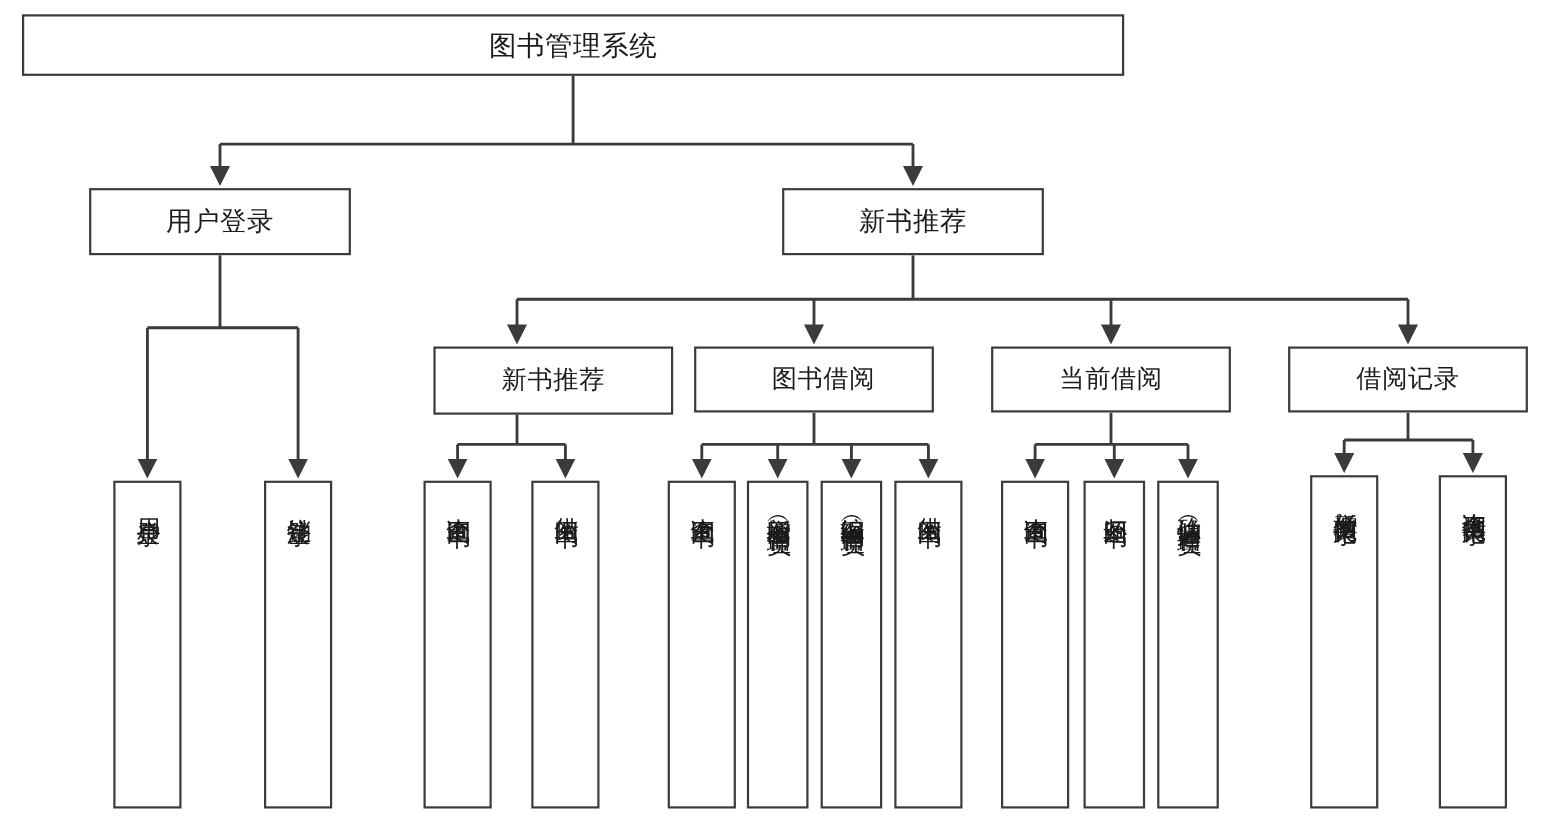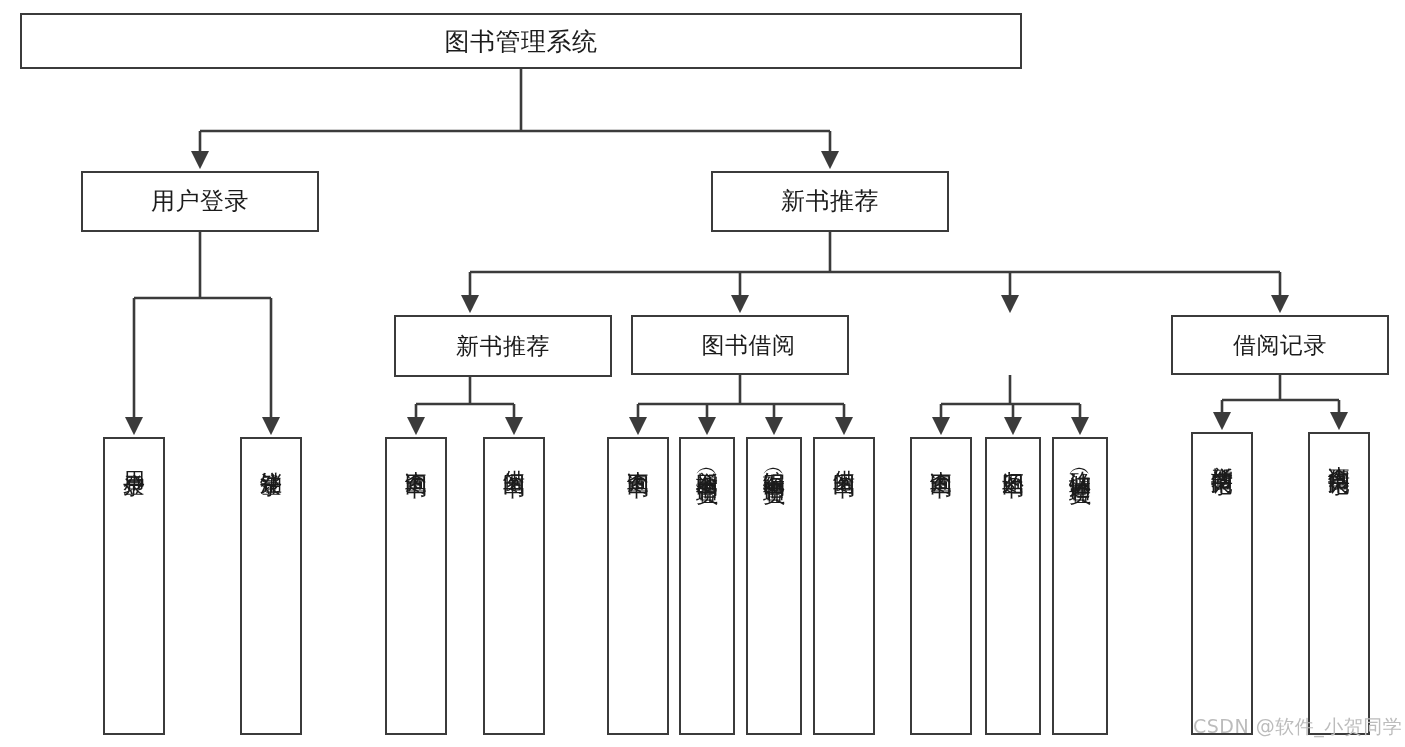--- a/index.html
+++ b/index.html
@@ -134,20 +134,23 @@
   <div class="node level-2" style="left: 711px; top: 171px; width: 238px; height: 61px; border-color: rgb(59, 59, 59); background: rgb(255, 255, 255);">
     <span class="node-label" style="color: rgb(27, 27, 27);">新书推荐</span>
   </div>
 
   <div class="node level-3" style="left: 361px; top: 315px; width: 218px; height: 62px; border-color: rgb(59, 59, 59); background: rgb(255, 255, 255); margin-left: 33px;">
     <span class="node-label" style="color: rgb(27, 27, 27);">新书推荐</span>
   </div>
   <div class="node level-3" style="left: 631px; top: 315px; width: 218px; height: 60px; border-color: rgb(59, 59, 59); background: rgb(255, 255, 255); padding-left: 17px;">
     <span class="node-label" style="color: rgb(27, 27, 27);">图书借阅</span>
   </div>
+  <div class="node level-3" style="left: 901px; top: 315px; width: 218px; height: 60px; border-color: rgb(59, 59, 59); background: rgb(255, 255, 255);">
+    <span class="node-label" style="color: rgb(27, 27, 27);">当前借阅</span>
+  </div>
   <div class="node level-3" style="left: 1171px; top: 315px; width: 218px; height: 60px; border-color: rgb(59, 59, 59); background: rgb(255, 255, 255); align-items: center;">
     <span class="node-label" style="color: rgb(27, 27, 27);">借阅记录</span>
   </div>
 
   <div class="node vertical" style="left: 103px; top: 437px; width: 62px; height: 298px; border-color: rgb(59, 59, 59); background: rgb(255, 255, 255);">
     <span class="node-label" style="color: rgb(27, 27, 27);">用户登录</span>
   </div>
   <div class="node vertical" style="left: 240px; top: 437px; width: 62px; height: 298px; border-color: rgb(59, 59, 59); background: rgb(255, 255, 255);">
     <span class="node-label" style="color: rgb(27, 27, 27);">注销登录</span>
   </div>
@@ -178,15 +181,14 @@
   <div class="node vertical" style="left: 1052px; top: 437px; width: 56px; height: 298px; border-color: rgb(59, 59, 59); background: rgb(255, 255, 255);">
     <span class="node-label" style="color: rgb(27, 27, 27);">确认归还（管理员）</span>
   </div>
   <div class="node vertical" style="left: 1191px; top: 432px; width: 62px; height: 303px; border-color: rgb(59, 59, 59); background: rgb(255, 255, 255);">
     <span class="node-label" style="color: rgb(27, 27, 27);">新增借阅记录</span>
   </div>
   <div class="node vertical" style="left: 1308px; top: 432px; width: 62px; height: 303px; border-color: rgb(59, 59, 59); background: rgb(255, 255, 255);">
     <span class="node-label" style="color: rgb(27, 27, 27);">查询借阅记录</span>
   </div>
 
-  <div id="watermark" style="left: 1193px; top: 714px; color: rgb(188, 188, 188);">CSDN @软件_小贺同学</div>
 
 </div>
 
 </body></html>

